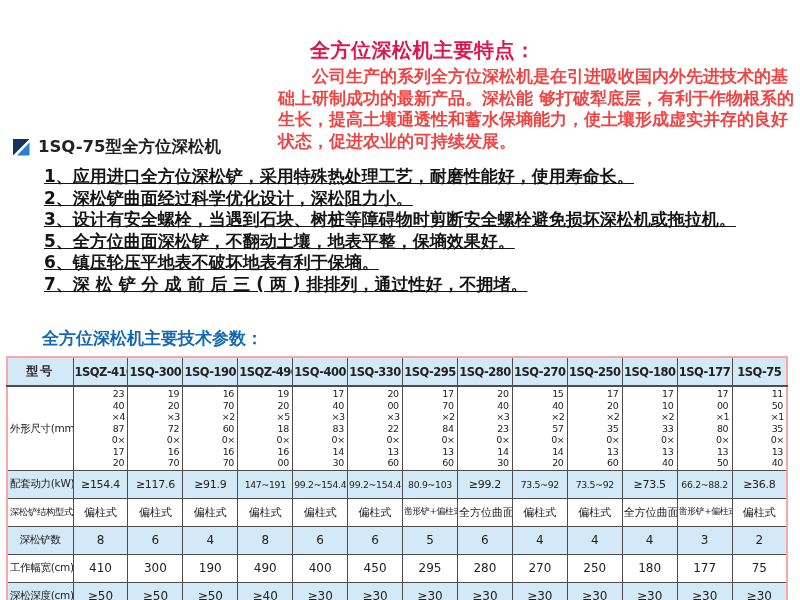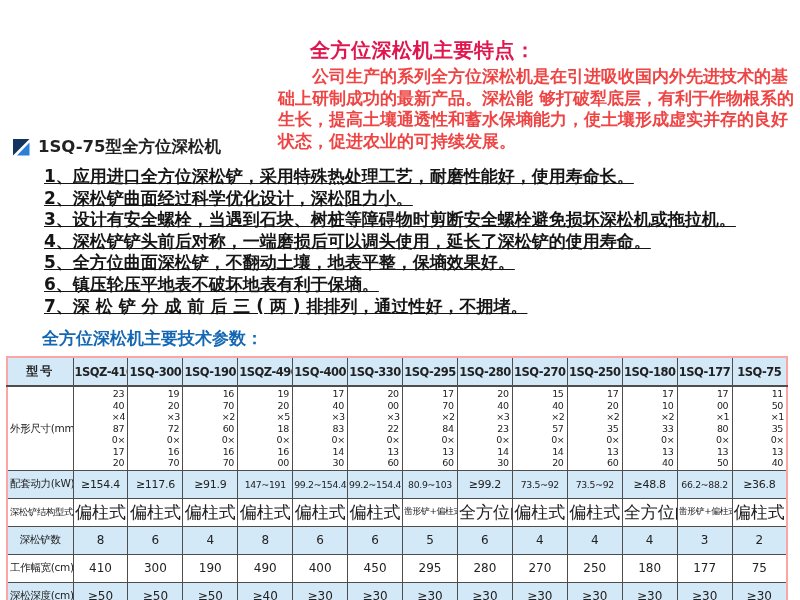--- a/index.html
+++ b/index.html
@@ -56,21 +56,21 @@
     overflow: hidden;
   }
   .col-label { width: 66px; }
   tr.stripe td { background: var(--table-stripe, #d4e9f8); }
 
   .row-0 td { height: 25px; font-size: 11.5px; font-weight: 600; letter-spacing: -0.5px; white-space: nowrap; border-bottom-width: 2px; }
   .row-0 td.label-cell { font-size: 12px; letter-spacing: 2px; }
   .row-1 td { height: 33px; font-size: 9.5px; line-height: 11.5px; letter-spacing: -0.4px; word-break: break-all; padding-left: 37px; }
   .row-2 td { height: 25px; font-size: 11px; white-space: nowrap; letter-spacing: -0.3px; }
   .row-2 td.tight { font-size: 9.3px; }
-  .row-3 td { height: 25px; font-size: 17px; white-space: nowrap; }
+  .row-3 td { height: 25px; font-size: 11px; white-space: nowrap; }
   .row-3 td.tight { font-size: 8.8px; letter-spacing: -0.3px; }
   .row-4 td, .row-5 td, .row-6 td { height: 25px; font-size: 12px; }
   td.label-cell { font-size: 10.5px; letter-spacing: -0.3px; padding: 1px 2px; white-space: nowrap; }
   .row-3 td.label-cell { font-size: 9.3px; }
 </style>
 </head>
 <body>
 
 <div id="page">
 
@@ -85,21 +85,20 @@
         <polygon class="tri-light" points="16.5,3.5 16.5,16.5 4,16.5"></polygon>
       </svg>
     </span>
     <span class="model-title">1SQ-75型全方位深松机</span>
   </div>
 
   <div class="features-list">
     <div class="feature-item">1、应用进口全方位深松铲，采用特殊热处理工艺，耐磨性能好，使用寿命长。</div>
     <div class="feature-item">2、深松铲曲面经过科学优化设计，深松阻力小。</div>
     <div class="feature-item">3、设计有安全螺栓，当遇到石块、树桩等障碍物时剪断安全螺栓避免损坏深松机或拖拉机。</div>
-    <div class="feature-item">4、深松铲铲头前后对称，一端磨损后可以调头使用，延长了深松铲的使用寿命。</div>
     <div class="feature-item">5、全方位曲面深松铲，不翻动土壤，地表平整，保墒效果好。</div>
     <div class="feature-item">6、镇压轮压平地表不破坏地表有利于保墒。</div>
     <div class="feature-item">7、深 松 铲 分 成 前 后 三 ( 两 ) 排排列，通过性好，不拥堵。</div>
   </div>
 
   <h2 class="params-heading">全方位深松机主要技术参数：</h2>
 
   <table class="params-table">
     <colgroup>
         <col class="col-label">
@@ -155,21 +154,21 @@
           <td>≥154.4</td>
           <td>≥117.6</td>
           <td>≥91.9</td>
           <td class="tight">147~191</td>
           <td class="tight">99.2~154.4</td>
           <td class="tight">99.2~154.4</td>
           <td class="tight">80.9~103</td>
           <td>≥99.2</td>
           <td class="tight">73.5~92</td>
           <td class="tight">73.5~92</td>
-          <td>≥48.8</td>
+          <td>≥73.5</td>
           <td class="tight">66.2~88.2</td>
           <td>≥36.8</td>
         </tr>
         <tr class="row-3">
           <td class="label-cell">深松铲结构型式</td>
           <td>偏柱式</td>
           <td>偏柱式</td>
           <td>偏柱式</td>
           <td>偏柱式</td>
           <td>偏柱式</td>

